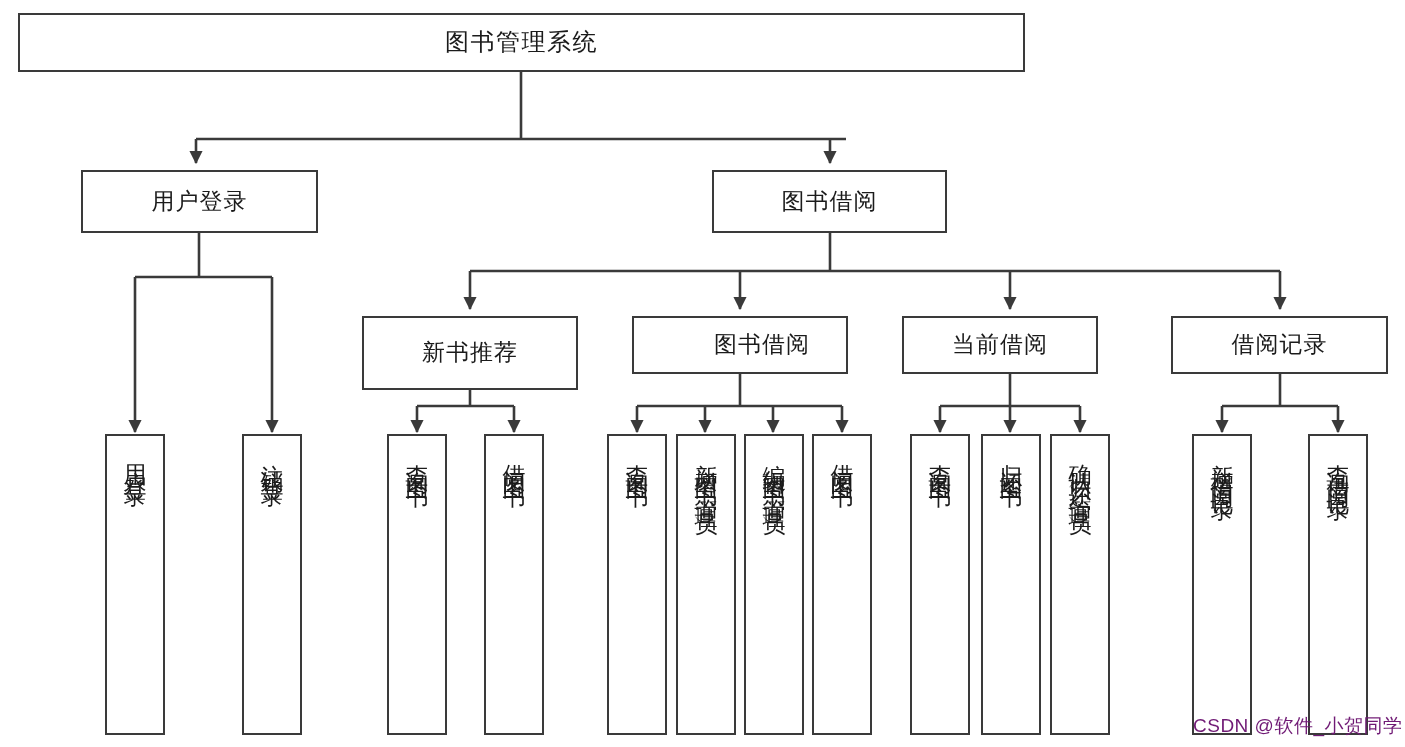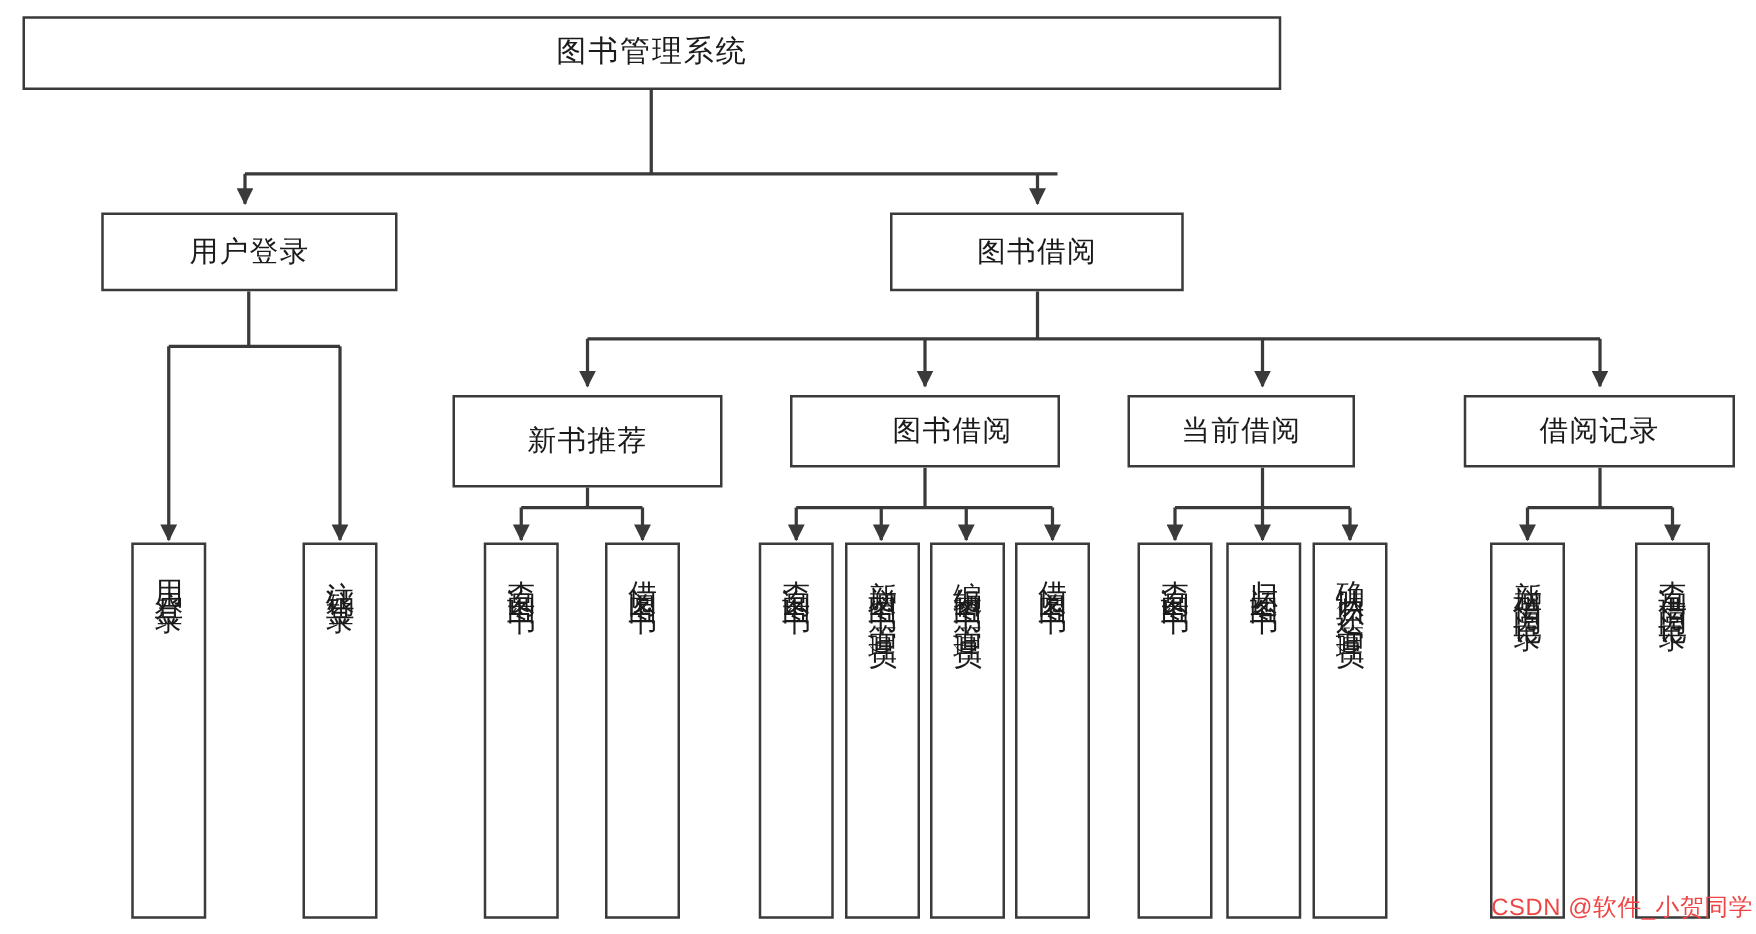--- a/index.html
+++ b/index.html
@@ -60,21 +60,21 @@
   .node.v .label {
     writing-mode: vertical-rl;
     text-orientation: upright;
     font-size: 23px;
     letter-spacing: 7px;
     line-height: 1;
     max-height: 270px;
   }
   .watermark {
     position: absolute;
-    color: #ef4444;
+    color: #701a75;
     font-size: 19px;
     letter-spacing: 0.5px;
     white-space: nowrap;
     z-index: 5;
     user-select: none;
   }
 </style>
 </head>
 <body>
 
@@ -140,21 +140,21 @@
   <div class="node h" style="left:712px; top:170px; width:235px; height:63px;">
     <span class="label">图书借阅</span>
   </div>
 
   <div class="node h" style="left:362px; top:316px; width:216px; height:74px;">
     <span class="label">新书推荐</span>
   </div>
   <div class="node h" style="left:632px; top:316px; width:216px; height:58px;padding-left:44px;">
     <span class="label">图书借阅</span>
   </div>
-  <div class="node h" style="left:902px; top:316px; width:182px; height:58px;">
+  <div class="node h" style="left:902px; top:316px; width:196px; height:58px;">
     <span class="label">当前借阅</span>
   </div>
   <div class="node h" style="left:1171px; top:316px; width:217px; height:58px;">
     <span class="label">借阅记录</span>
   </div>
 
   <div class="node v" style="left:105px; top:434px; width:60px; height:301px;">
     <span class="label">用户登录</span>
   </div>
   <div class="node v" style="left:242px; top:434px; width:60px; height:301px;">

